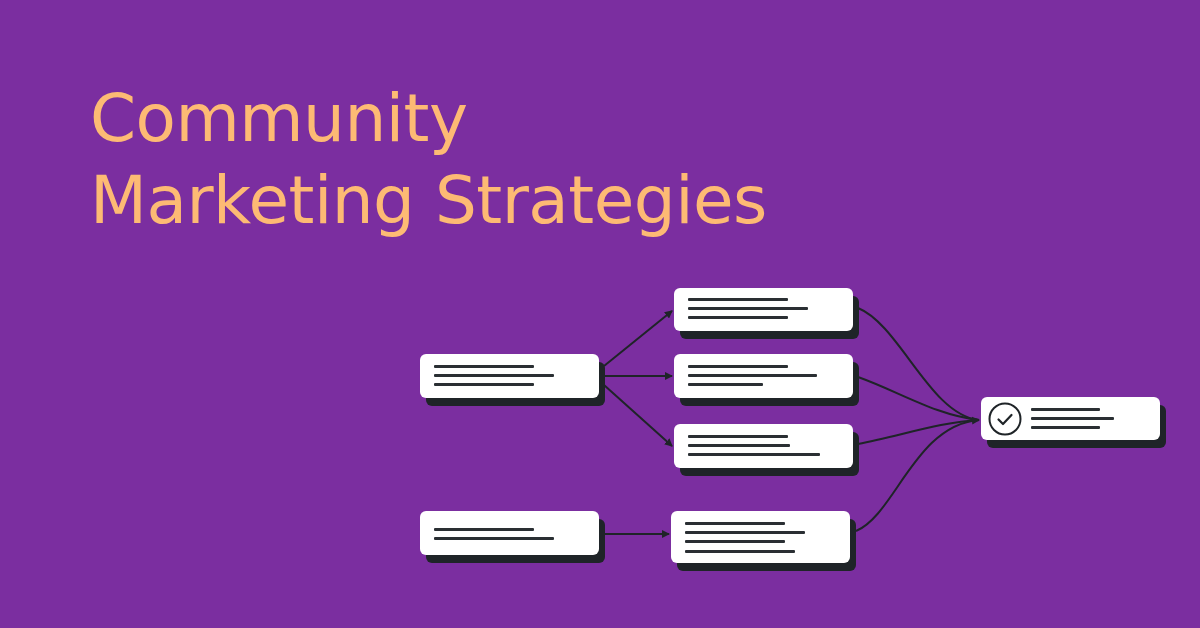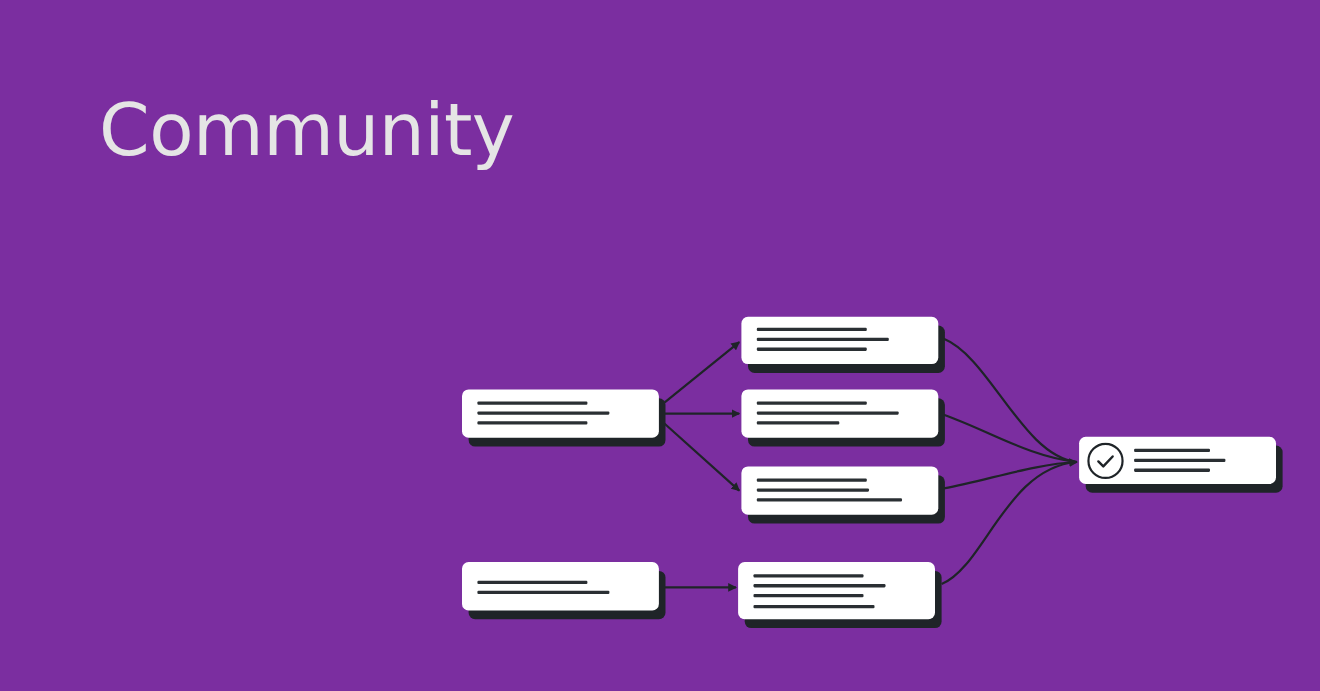--- a/index.html
+++ b/index.html
@@ -1,28 +1,29 @@
 <!DOCTYPE html>
 <html><head>
 <meta charset="utf-8">
 <style>
   html, body { margin:0; padding:0; }
   body { width:1200px; height:628px; overflow:hidden; background:#7b2ea0; position:relative; font-family:"DejaVu Sans", sans-serif; }
-  .title { position:absolute; left:90px; top:78px; color:#e5e5e5; font-size:66px; line-height:82px; font-weight:400; letter-spacing:-0.5px; margin:0; }
+  .title { position:absolute; left:90px; top:78px; color:#fdba74; font-size:66px; line-height:82px; font-weight:400; letter-spacing:-0.5px; margin:0; }
   .title span { display:block; }
   svg.diagram { position:absolute; left:0; top:0; }
   .card { position:absolute; background:#ffffff; border-radius:6px; }
   .shadow { position:absolute; background:#1f2428; border-radius:6px; }
   .line { position:absolute; height:3px; background:#2a2f33; border-radius:1px; }
 </style>
 </head>
 <body>
 
 <h1 class="title">
   <span>Community</span>
+  <span>Marketing Strategies</span>
 </h1>
 
 <svg class="diagram" width="1200" height="628">
   <defs>
     <marker id="arrow" markerWidth="8" markerHeight="8" refX="7" refY="4" orient="auto" markerUnits="userSpaceOnUse">
       <path d="M0,0 L8,4 L0,8 Z" fill="#1f2428"></path>
     </marker>
   </defs>
   <g fill="none" stroke="#1f2428" stroke-width="2">
 

